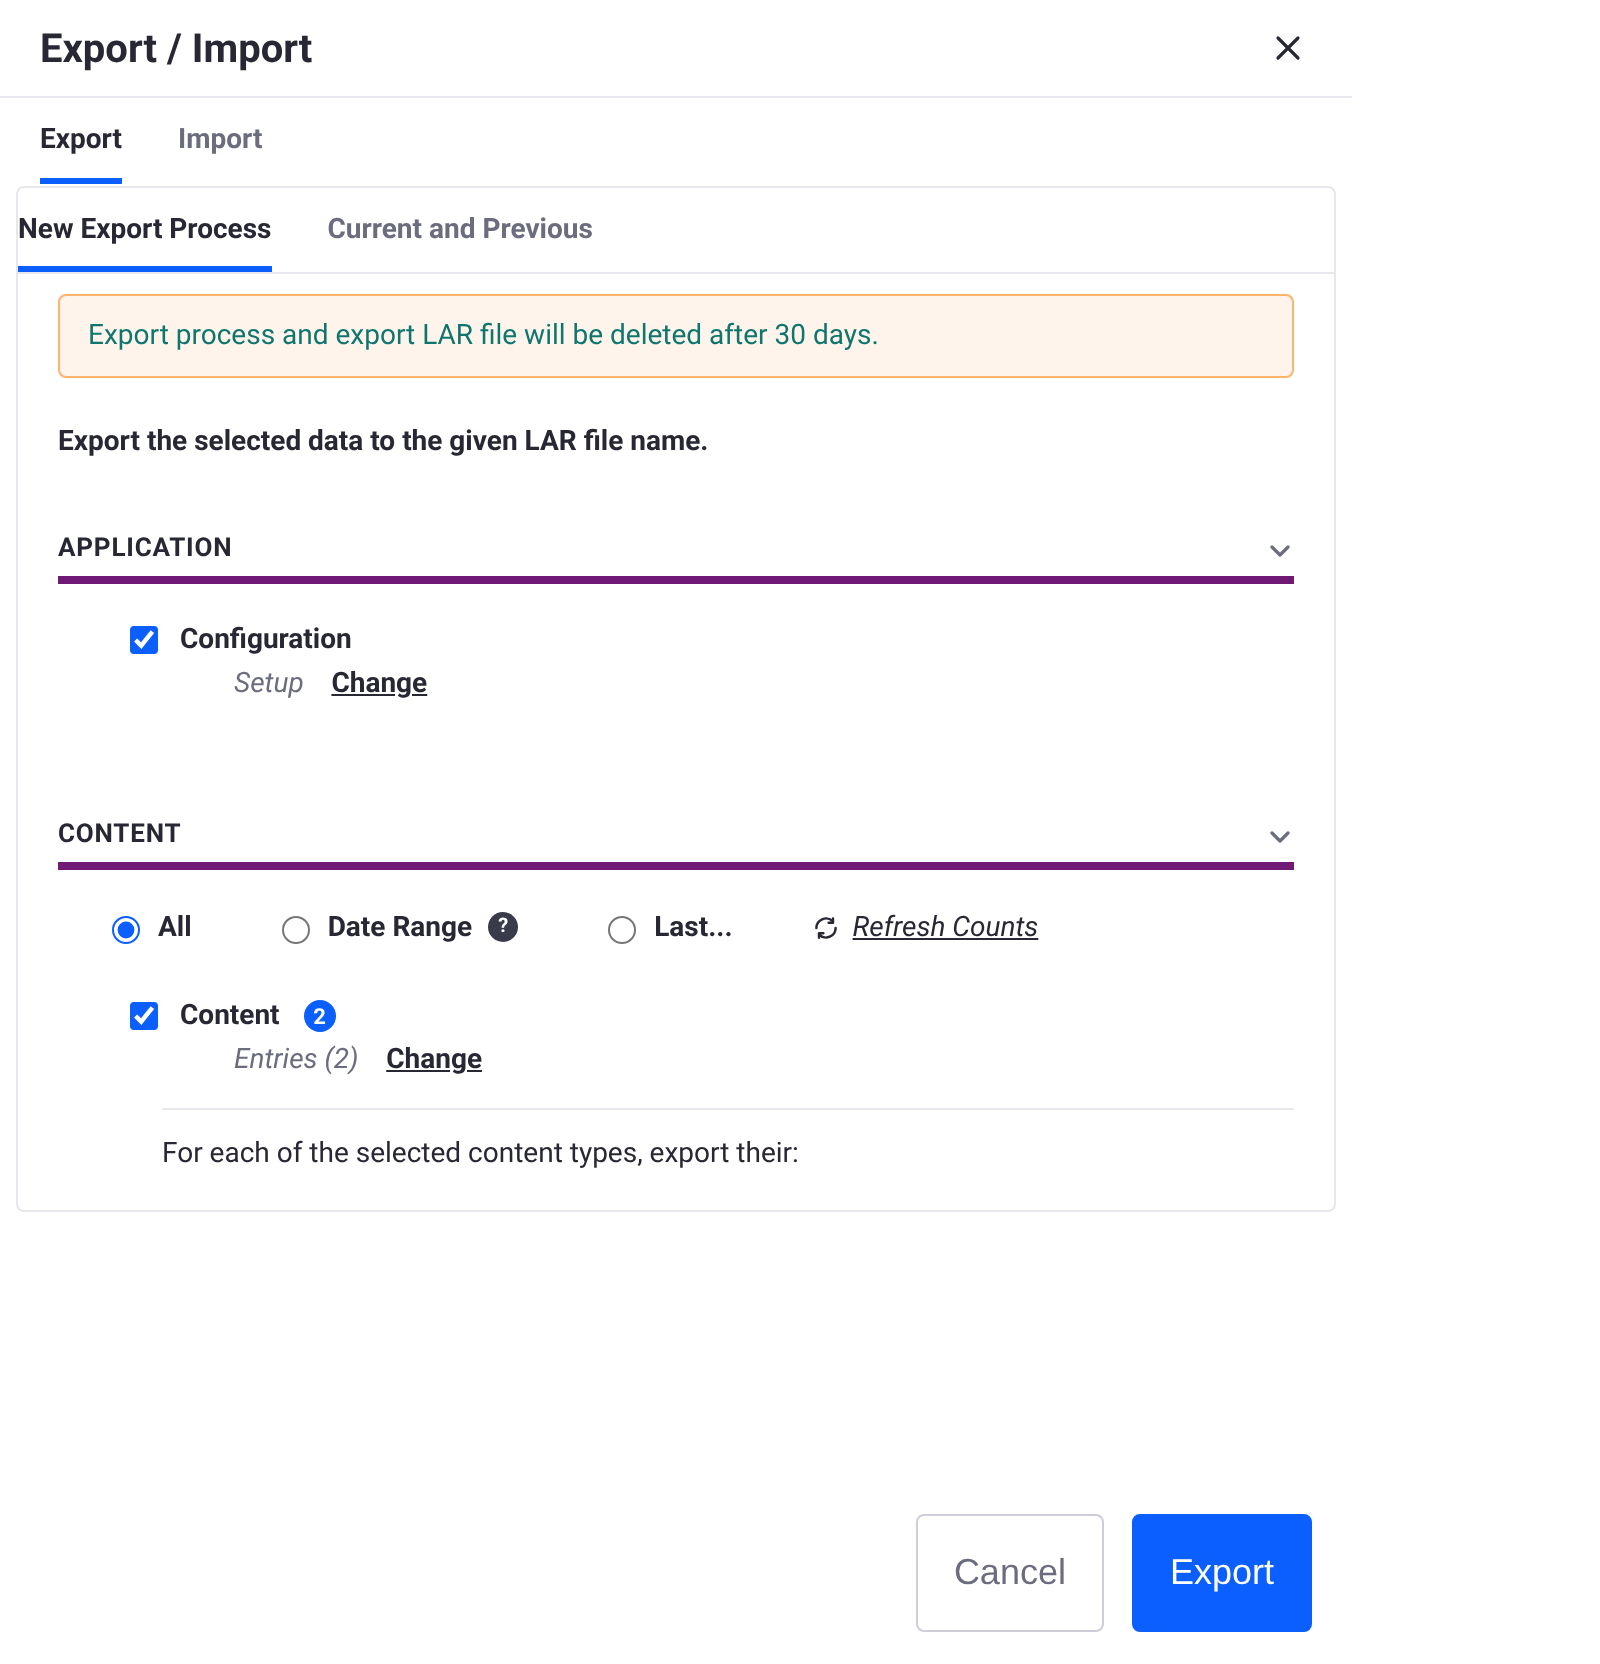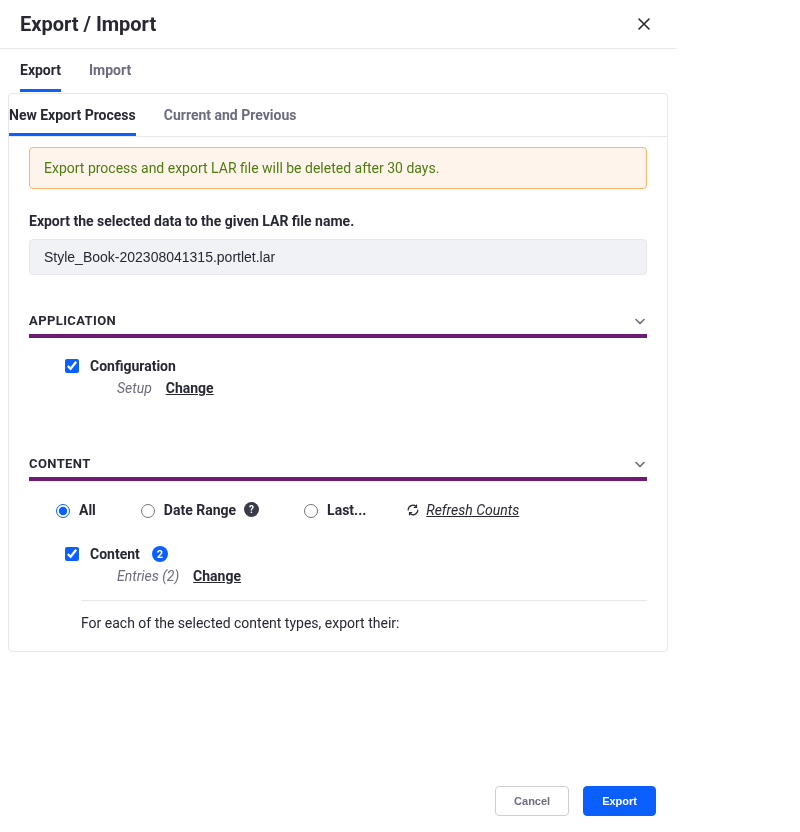--- a/index.html
+++ b/index.html
@@ -95,21 +95,21 @@
   .secondary-tab:first-child { margin-left:0; padding-left:0; }
   .secondary-tab.active {
     color: #272833;
     border-bottom-color: #0b5fff;
   }
 
   .alert-warning {
     margin-top: 10px;
     border: 1px solid #ffb46e;
     background: #fff4ec;
-    color: #4d7c0f;
+    color: #0f766e;
     border-radius: 4px;
     padding: 12px 14px;
     font-size: 14px;
   }
 
   .section-label {
     font-weight: 700;
     font-size: 14px;
     margin-top: 24px;
   }
@@ -224,24 +224,24 @@
   }
 
   .modal-footer {
     border-top: 1px solid #fff;
     padding: 14px 20px 16px 20px;
     display: flex;
     justify-content: flex-end;
     gap: 14px;
   }
   .btn {
-    padding: 8px 18px;
+    padding: 18px 18px;
     border-radius: 4px;
-    font-size: 11px;
-    font-weight: 700;
+    font-size: 18px;
+    font-weight: 400;
     cursor: pointer;
   }
   .btn-secondary {
     background:#fff;border:1px solid #cdced9;color:#6b6c7e;
   }
   .btn-primary {
     background:#0b5fff;border:1px solid #0b5fff;color:#fff;
   }
   .change-link.bold { font-weight: 700; }
 </style>
@@ -268,21 +268,20 @@
     <div class="panel">
 
       <div class="secondary-tabs">
         <div class="secondary-tab active">New Export Process</div>
         <div class="secondary-tab">Current and Previous</div>
       </div>
 
       <div class="alert-warning">Export process and export LAR file will be deleted after 30 days.</div>
 
       <div class="section-label">Export the selected data to the given LAR file name.</div>
-      <input type="text" class="text-input" value="Style_Book-202308041315.portlet.lar" style="">
 
       
       <div class="field-group-header">
         <span class="field-group-title">APPLICATION</span>
         <span class="caret">
           <svg width="14" height="14" viewBox="0 0 14 14" fill="none" stroke="#6b6c7e" stroke-width="1.6" stroke-linecap="round" stroke-linejoin="round">
               <path d="M3 5.5 L7 9.5 L11 5.5"></path>
             </svg>
         </span>
       </div>

